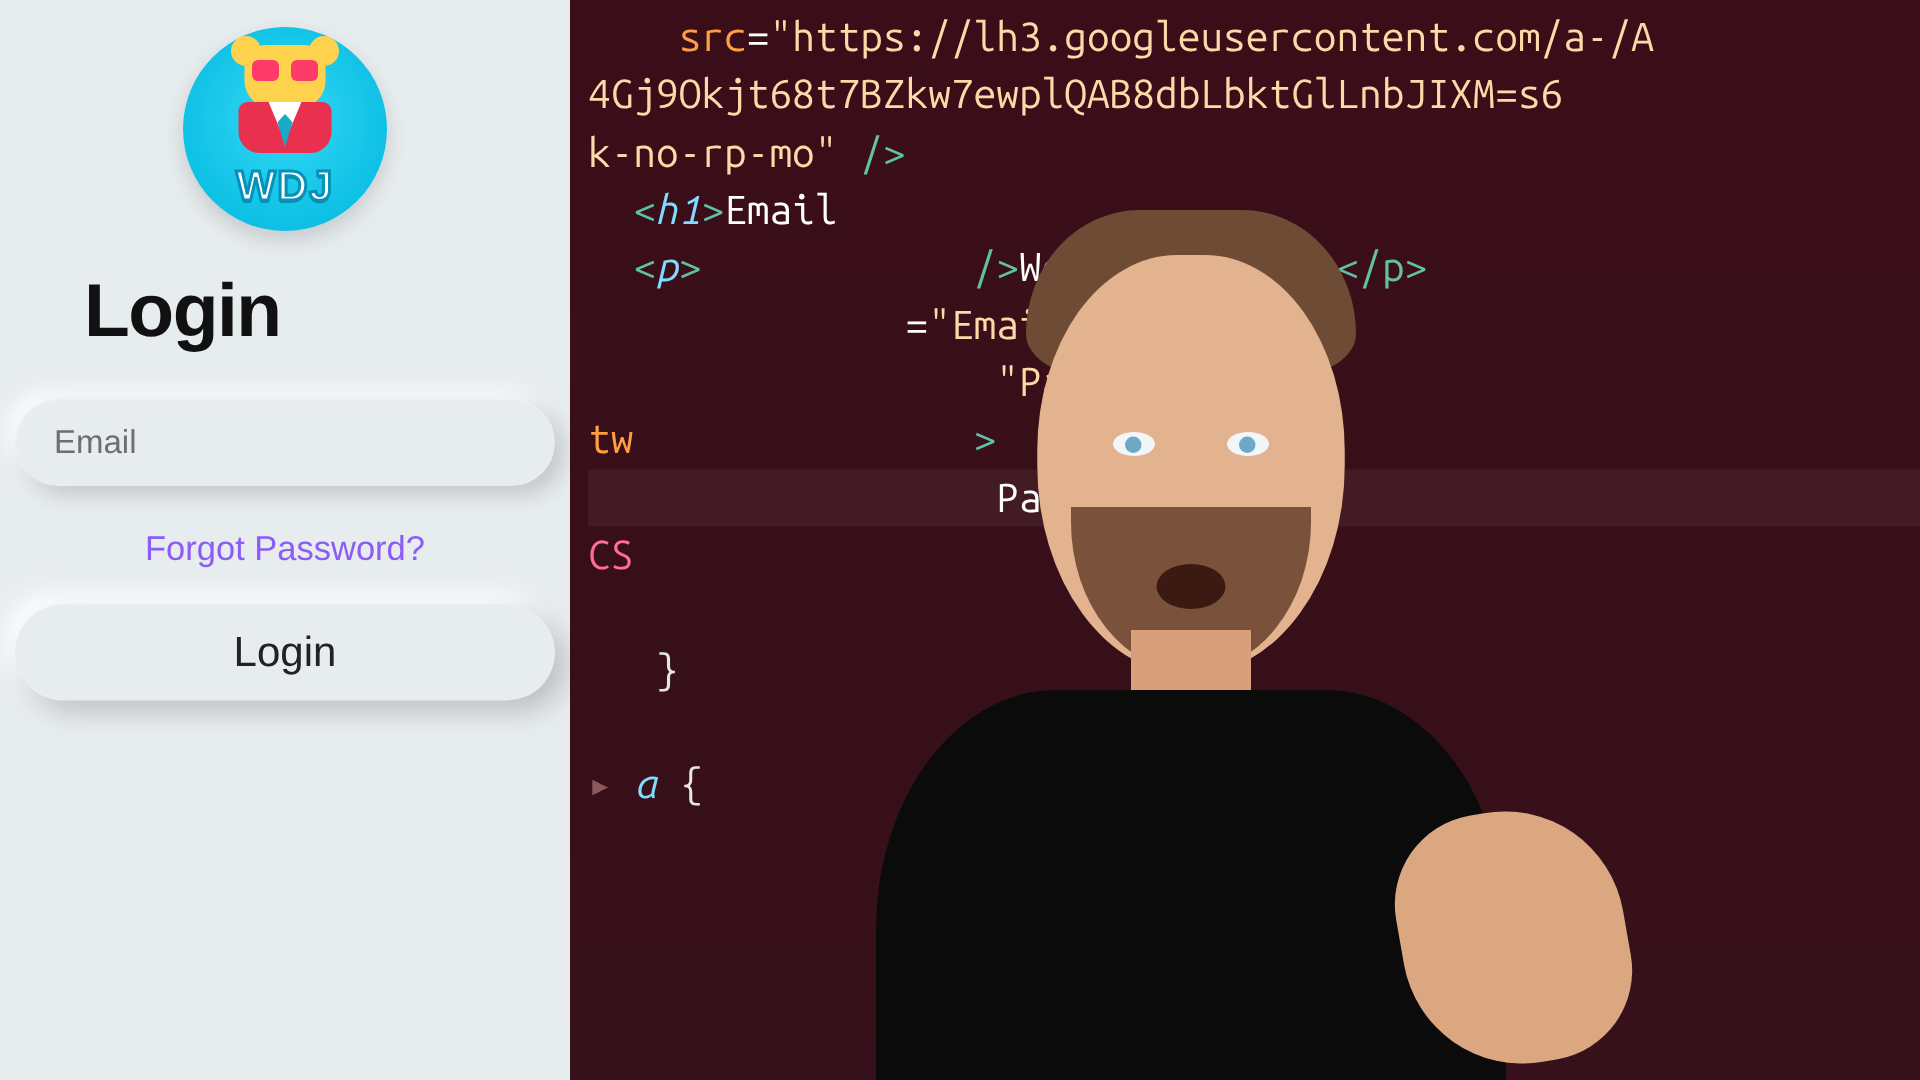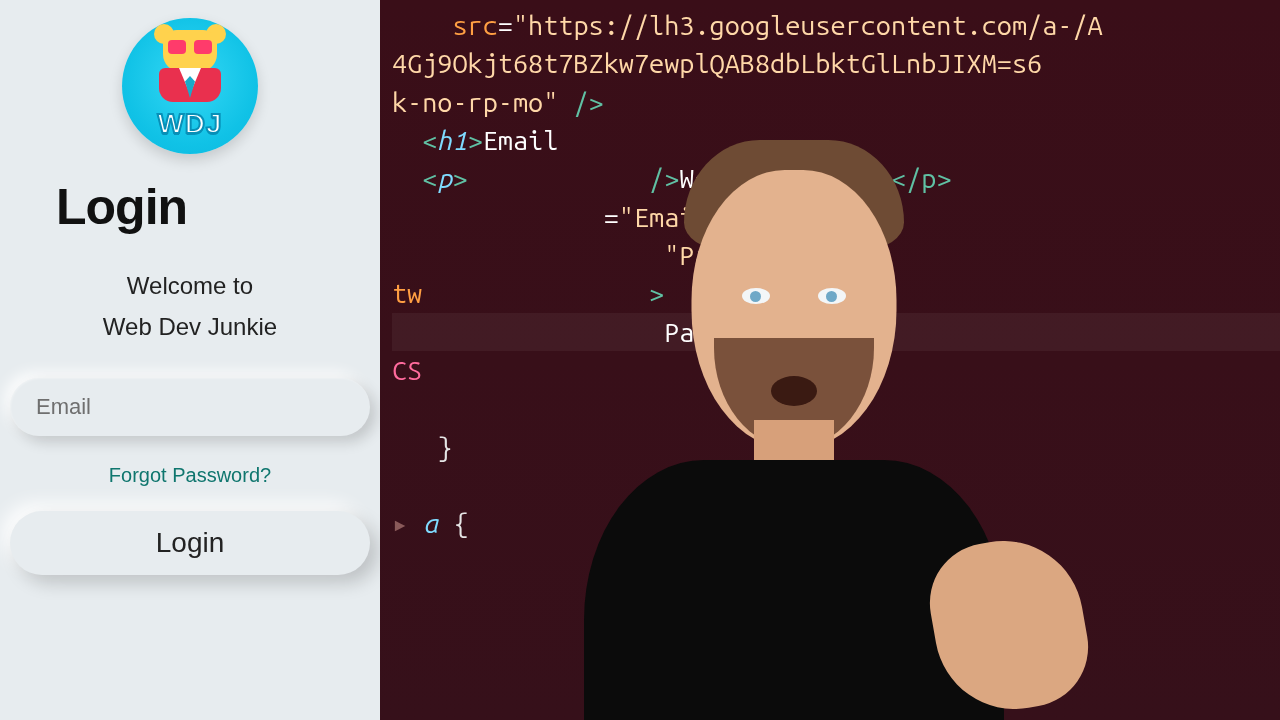--- a/index.html
+++ b/index.html
@@ -98,22 +98,22 @@
     padding: 0 26px;
     font-size: 22px;
     color: #701a75;
     margin-top: 30px;
     outline: none;
   }
   .neu-input::placeholder { color: #6f6f6f; font-size: 22px; }
 
   .forgot-link {
     margin-top: 28px;
-    color: #0f766e;
-    font-size: 20px;
+    color: #8b5cf6;
+    font-size: 23px;
     text-decoration: none;
     align-self: center;
   }
 
   .neu-button {
     width: 360px;
     height: 64px;
     border: none;
     border-radius: 34px;
     background: #e7ecef;
@@ -227,24 +227,20 @@
     <div class="bear-head"></div>
     <div class="bear-glasses"></div>
     <div class="bear-body"></div>
     <div class="bear-collar"></div>
     <div class="bear-tie"></div>
     <div class="logo-text">WDJ</div>
   </div>
 
   <h1 class="login-heading">Login</h1>
 
-  <div class="welcome-block">
-    <div>Welcome to</div>
-    <div>Web Dev Junkie</div>
-  </div>
 
   <input class="neu-input" type="text" placeholder="Email" style="">
 
 
   <a href="#" class="forgot-link">Forgot Password?</a>
 
   <button class="neu-button">Login</button>
 </div>
 
 <div class="right-pane">

